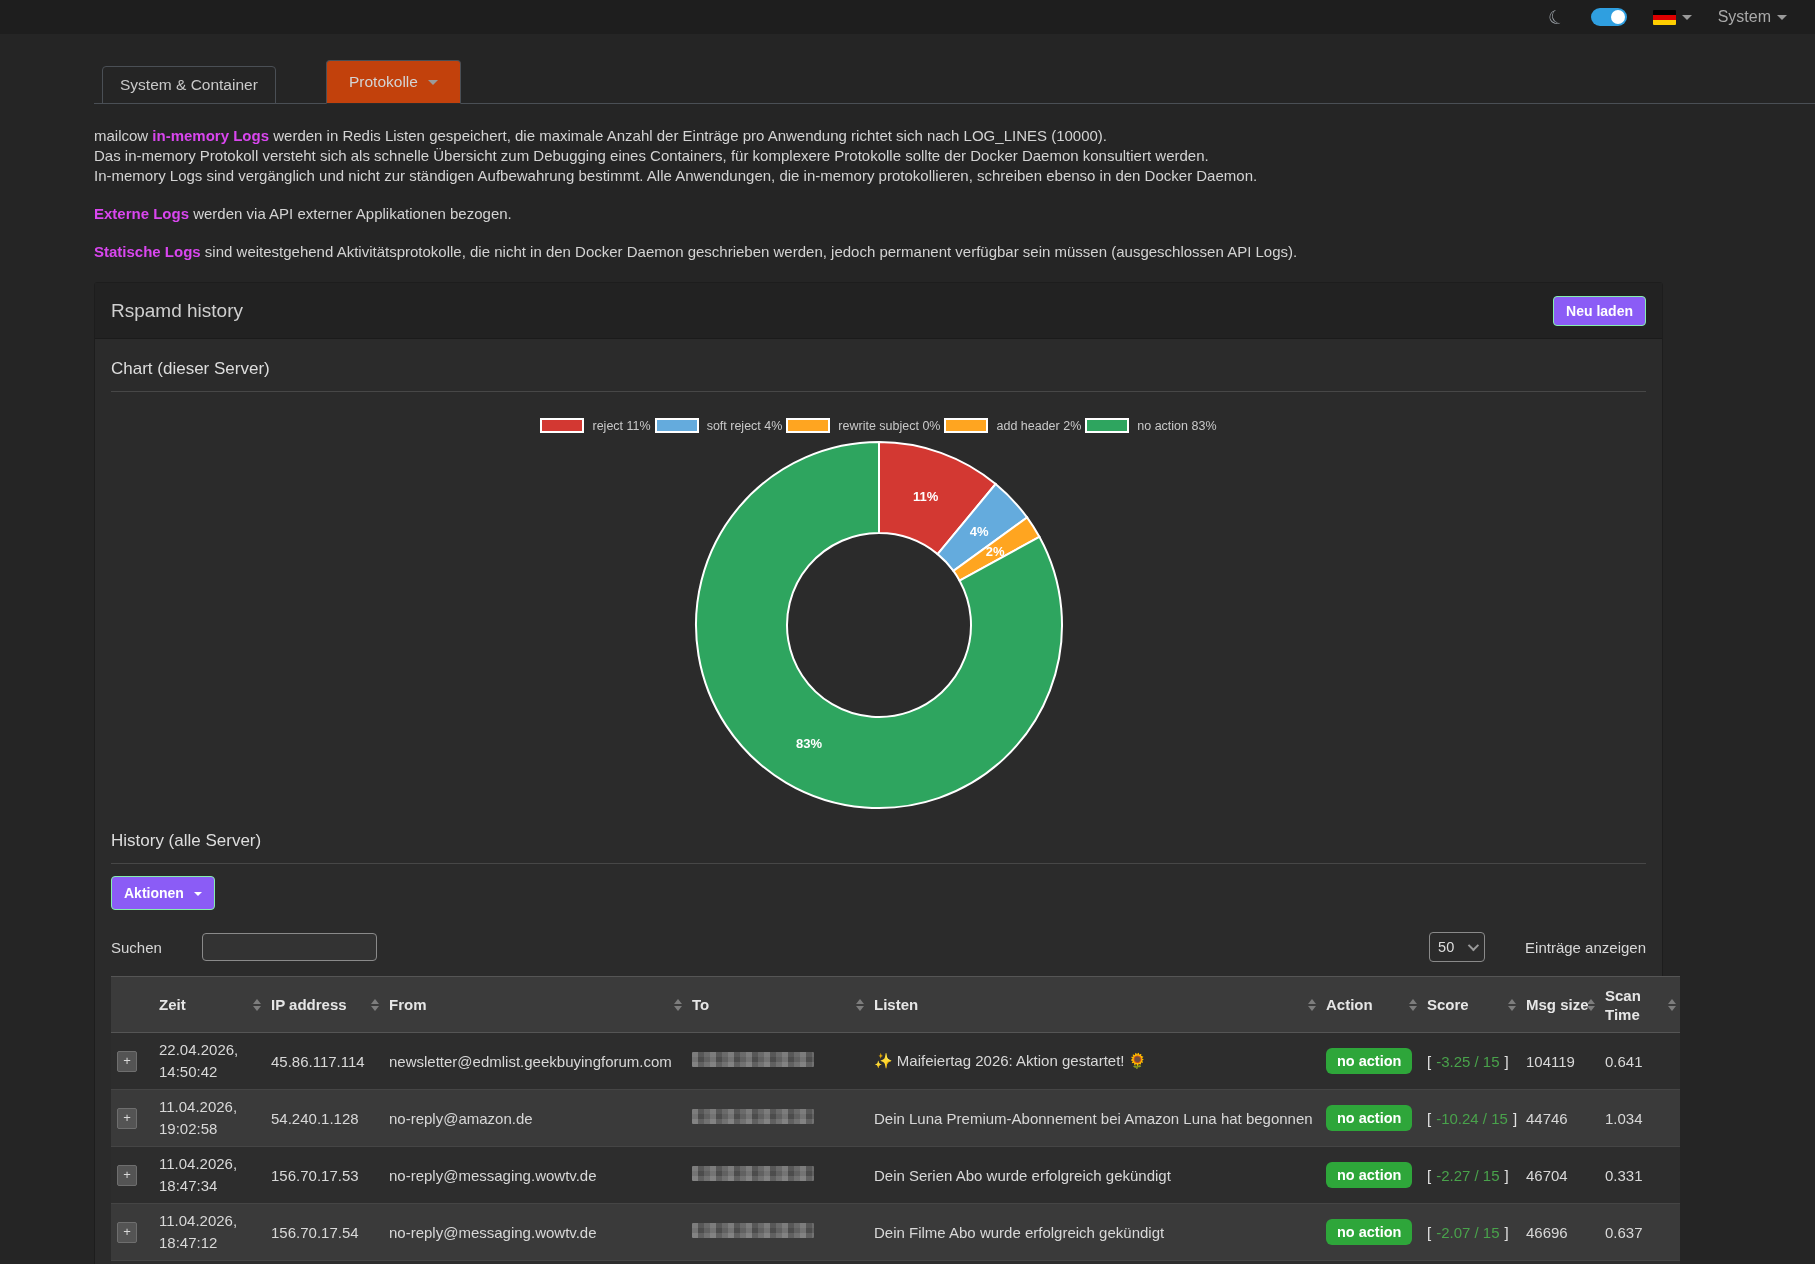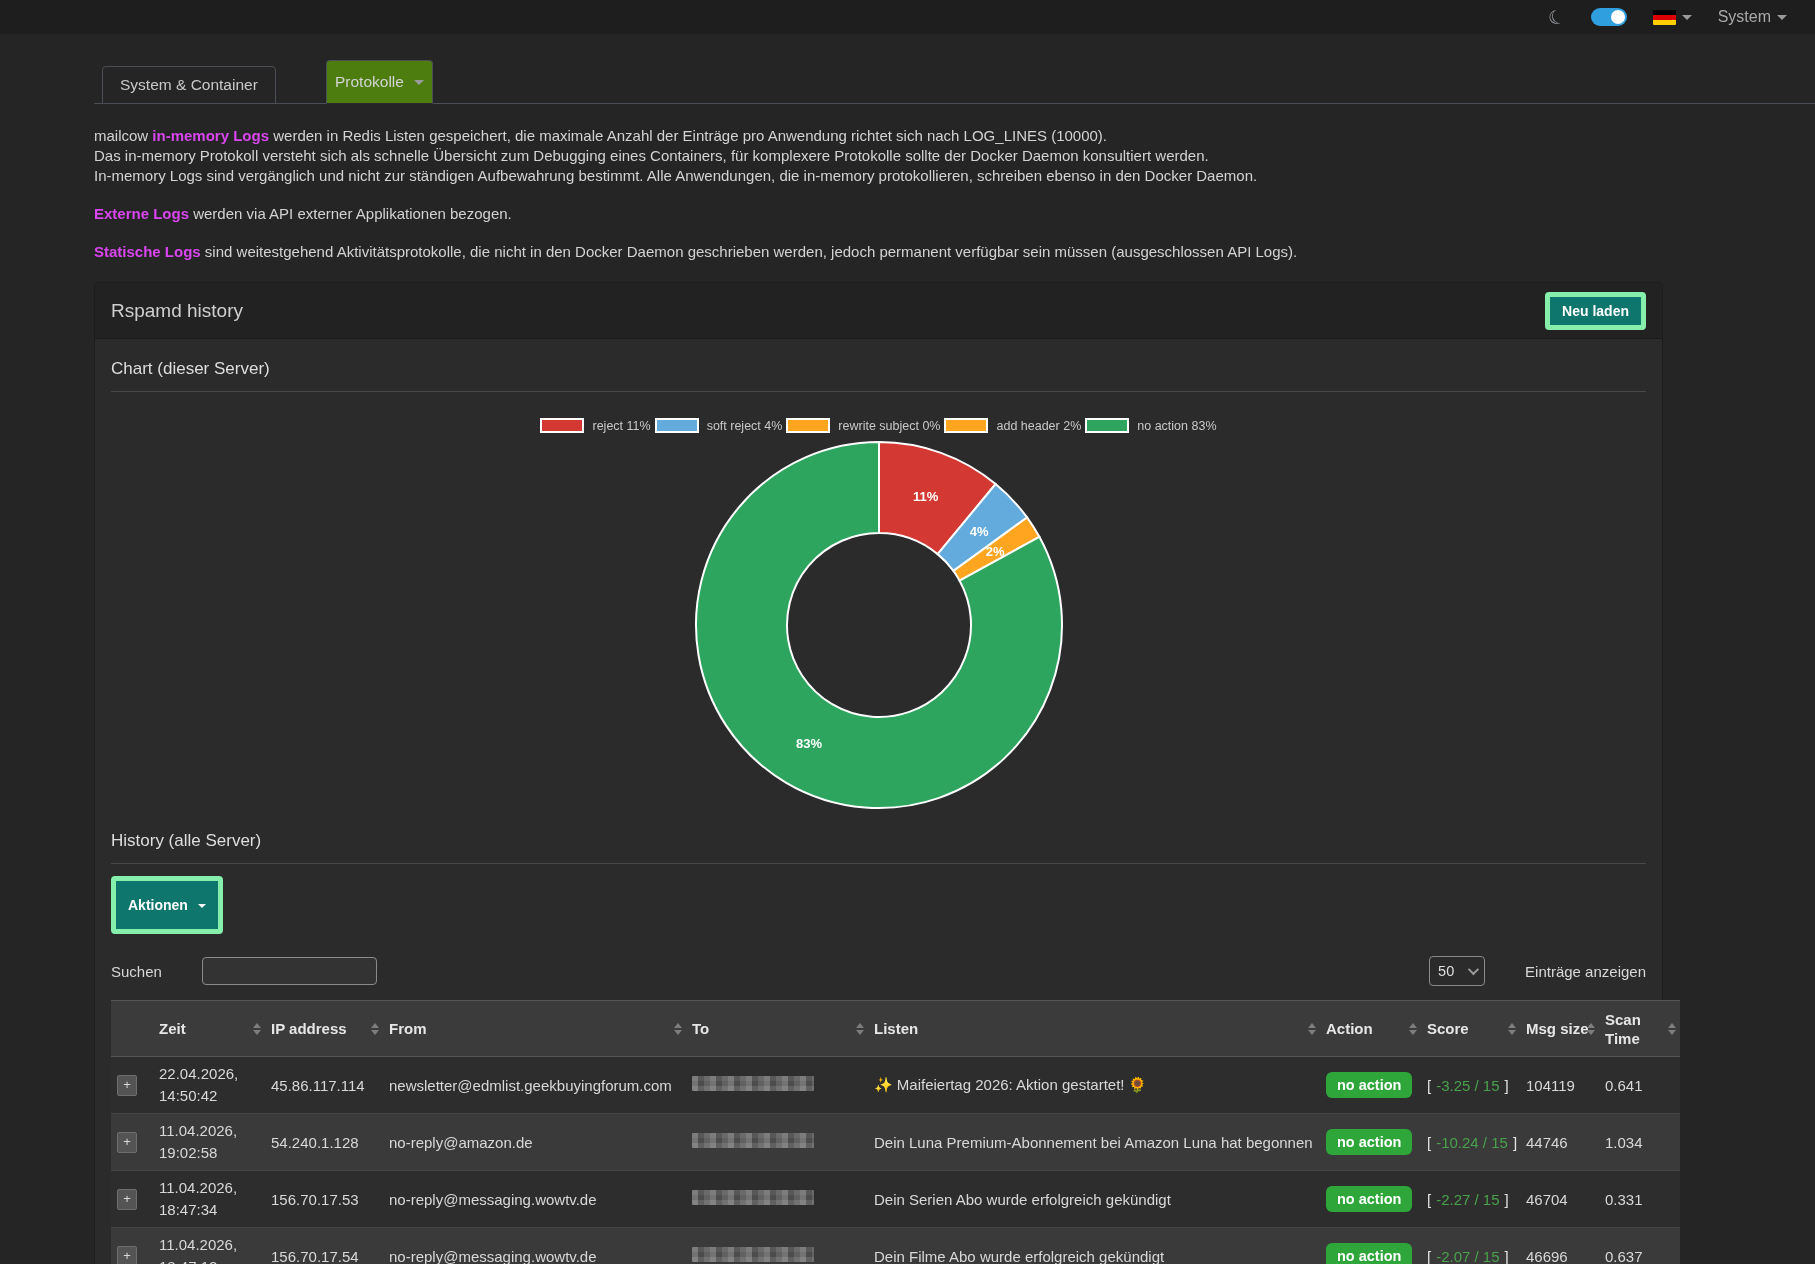--- a/index.html
+++ b/index.html
@@ -28,54 +28,54 @@
   
   .content { padding:0 0 0 94px; }
   .tabsbar { margin-top:26px; position:relative; height:44px; width:1661px; }
   .tabsbar .baseline { position:absolute; left:0; right:-60px; bottom:0; border-bottom:1px solid #4a4f55; }
   .tab {
     position:absolute; bottom:0; padding:9px 17px; border:1px solid #4a4f55;
     border-radius:4px 4px 0 0; color:#c9c9c9; font-size:15.5px; cursor:pointer; background:transparent;
   }
   .tab.inactive { left:8px; }
   .tab.active {
-    left:232px; padding:12px 8px; background:#4d7c0f; border-bottom:1px solid #2b2b2b; color:#d4d4d4;
+    left:232px; padding:12px 22px; background:#c2410c; border-bottom:1px solid #2b2b2b; color:#d4d4d4;
   }
   
   .intro { margin-top:22px; width:1600px; line-height:20px; color:#d3d3d3; }
   .intro p { margin-bottom:0; }
   .intro .gap { height:18px; }
   .intro b { color:#d946ef; }
   
   .card {
     margin-top:20px; width:1569px; background:#2b2b2b; border:1px solid #1d1d1d; border-radius:3px;
   }
   .card-header {
     background:#222222; border-bottom:1px solid #1b1b1b; padding:12px 16px;
     display:flex; align-items:center; justify-content:space-between; height:56px;
   }
   .card-title { font-size:19px; color:#cfcfcf; }
   .btn-gray {
-    background:#0f766e; color:#fff; border:5px solid #86efac; border-radius:4px;
+    background:#8b5cf6; color:#fff; border:1px solid #86efac; border-radius:4px;
     font-size:14px; font-weight:bold; padding:6px 12px; cursor:pointer;
     font-family:"Liberation Sans",sans-serif;
   }
   .card-body { padding:14px 16px 0 16px; }
   .section-h { font-size:17px; color:#dedede; font-weight:normal; padding:6px 0 12px 0; }
   hr.rule { border:none; border-top:1px solid #474747; }
   
   .legend { display:flex; justify-content:center; gap:4px; margin:26px 0 6px 0; }
   .legend-item { display:flex; align-items:center; gap:8px; cursor:pointer; }
   .legend-swatch { width:44px; height:15px; border:2px solid #fff; }
   .legend-label { font-size:12.5px; color:#c9c9c9; }
   .donut-wrap { display:flex; justify-content:center; }
   .slice-label { fill:#fff; font-size:13px; font-weight:bold; font-family:"Liberation Sans",sans-serif; }
   
   .history-h { margin-top:14px; }
-  .btn-actions { margin:12px 0 2px 0; padding:16px 12px; }
+  .btn-actions { margin:12px 0 2px 0; padding:8px 12px; }
   .searchrow { display:flex; align-items:center; margin:20px 0 14px 0;gap:32px; }
   .searchrow label { color:#d6d6d6; margin-right:8px; }
   .search-input {
     width:175px; height:28px; background:#333; border:1px solid #8a8a8a; border-radius:4px;
     color:#ddd; padding:0 8px; font-family:"Liberation Sans",sans-serif;
   }
   .searchrow .spacer { flex:1; }
   .pagesize {
     width:56px; height:30px; border:1px solid #8a8a8a; border-radius:4px; background:#2b2b2b;
     display:flex; align-items:center; justify-content:space-between; padding:0 8px; cursor:pointer;

